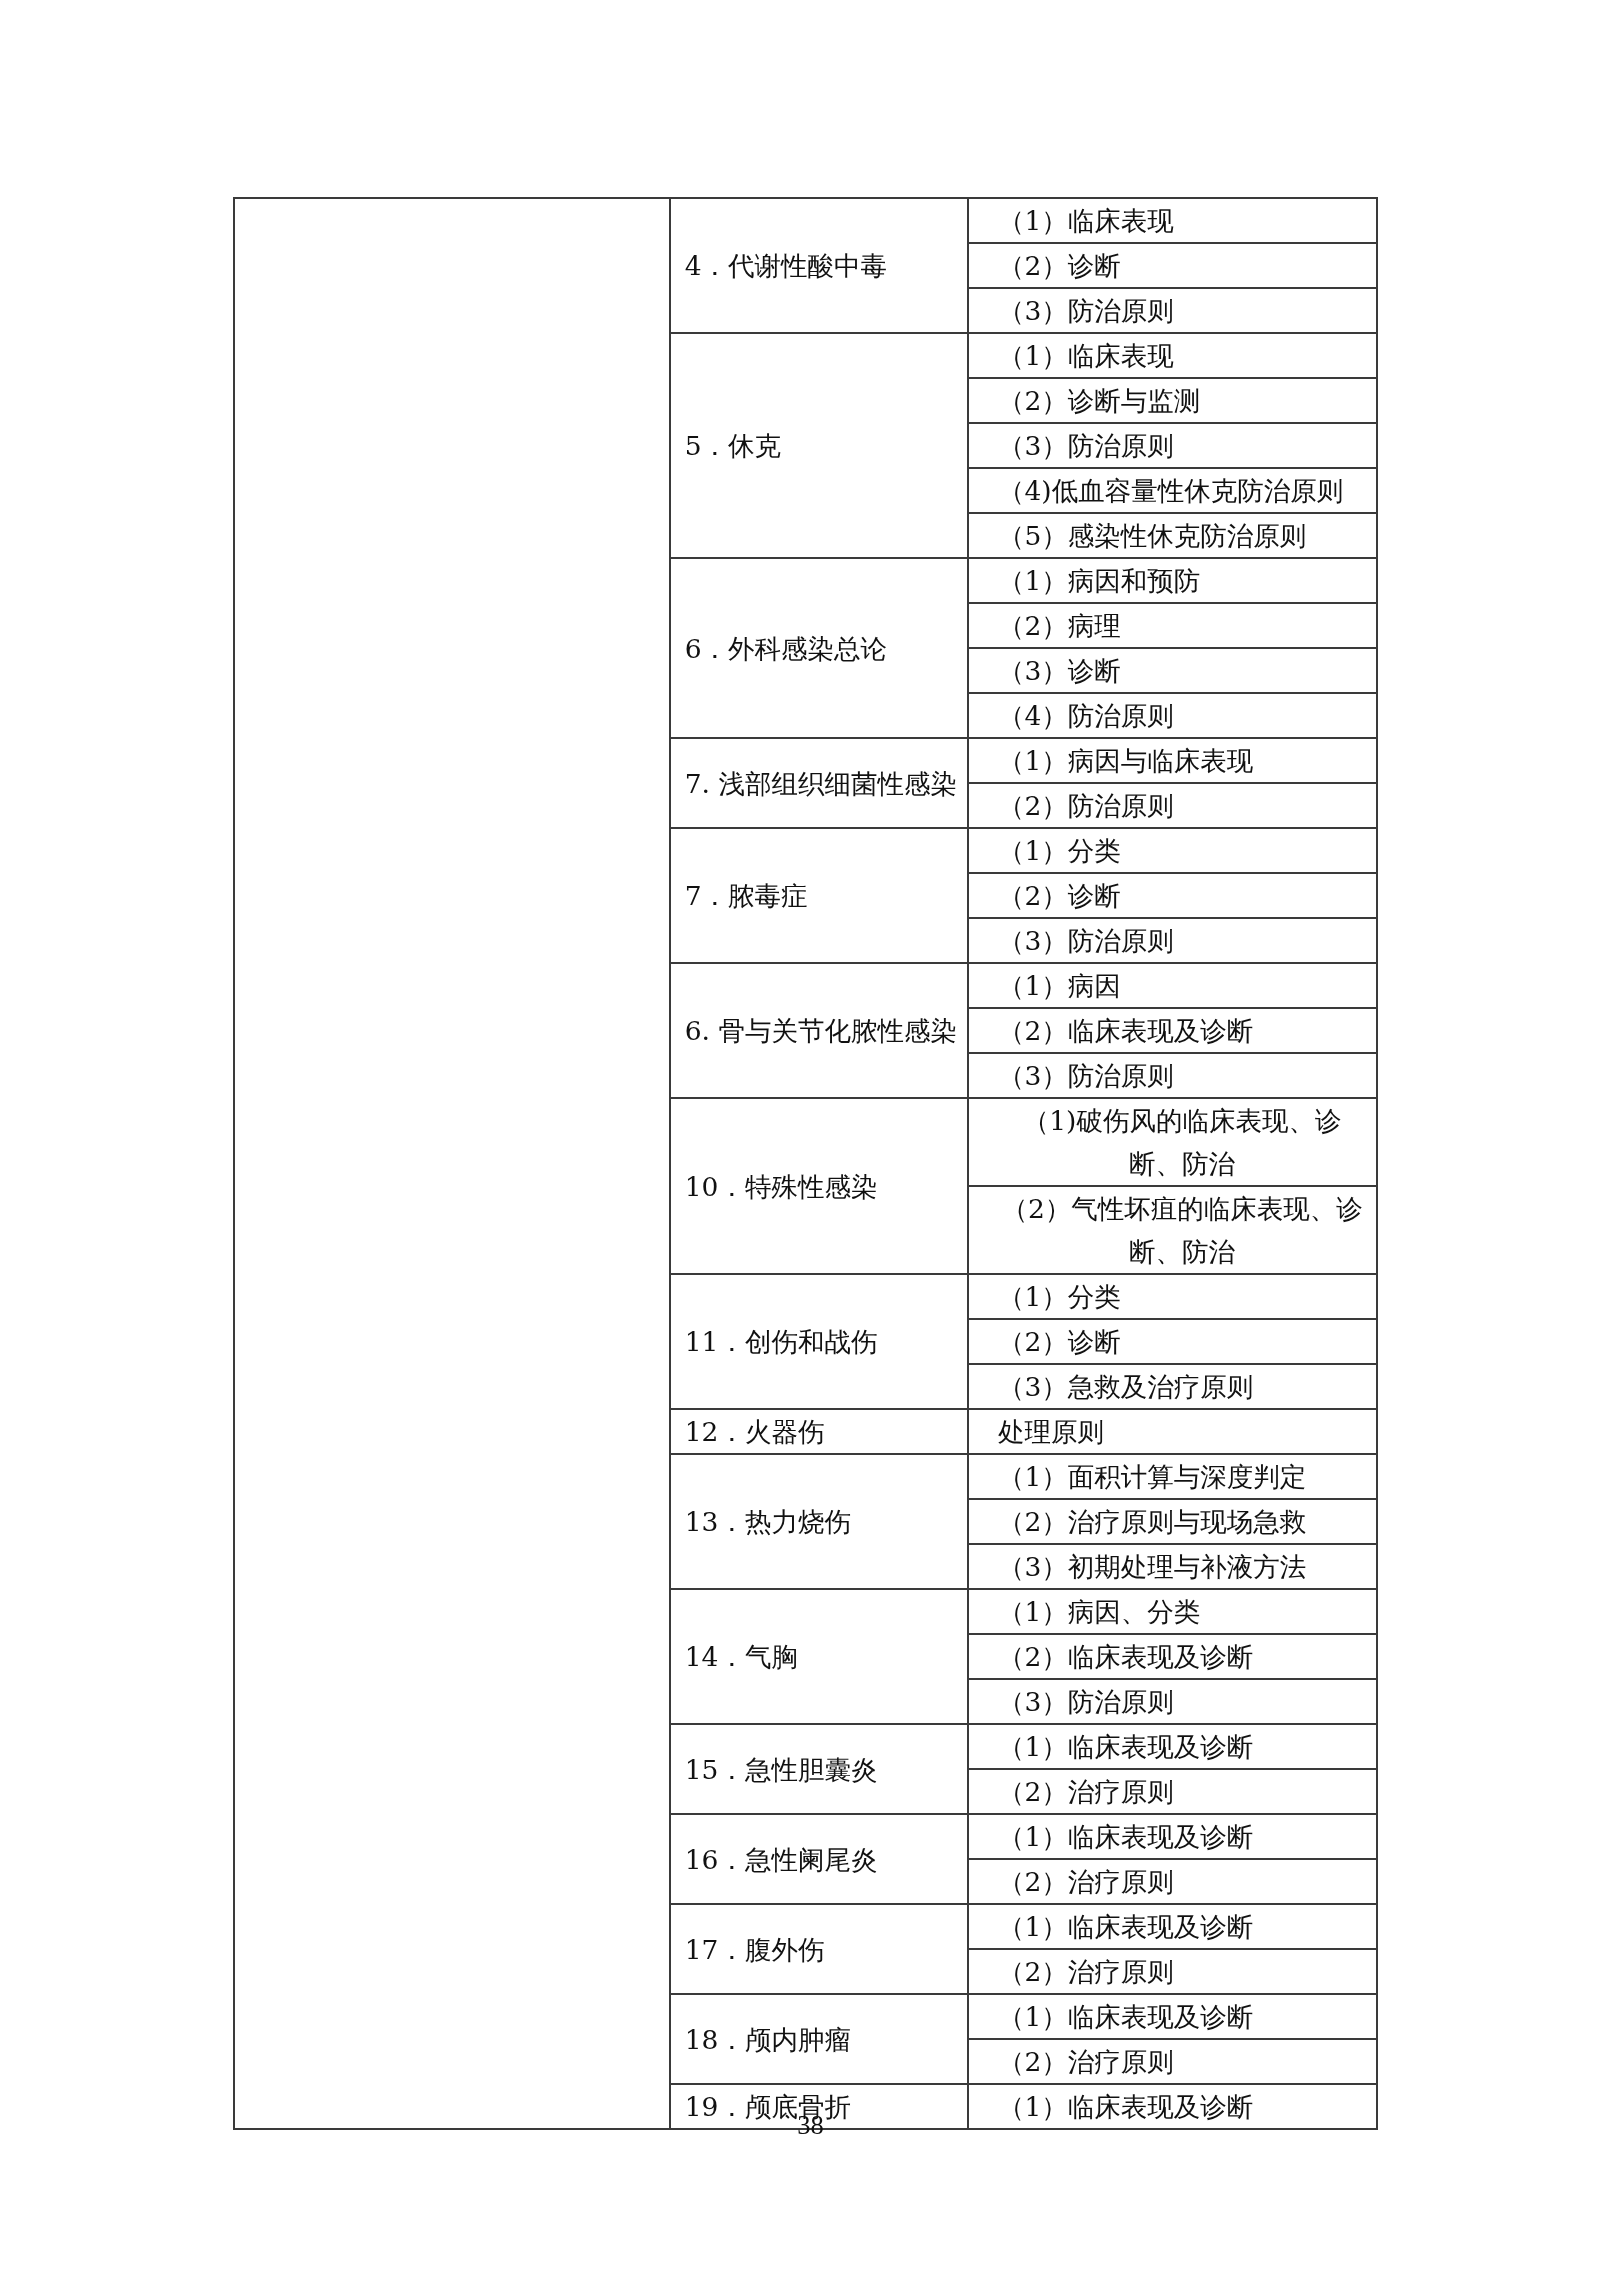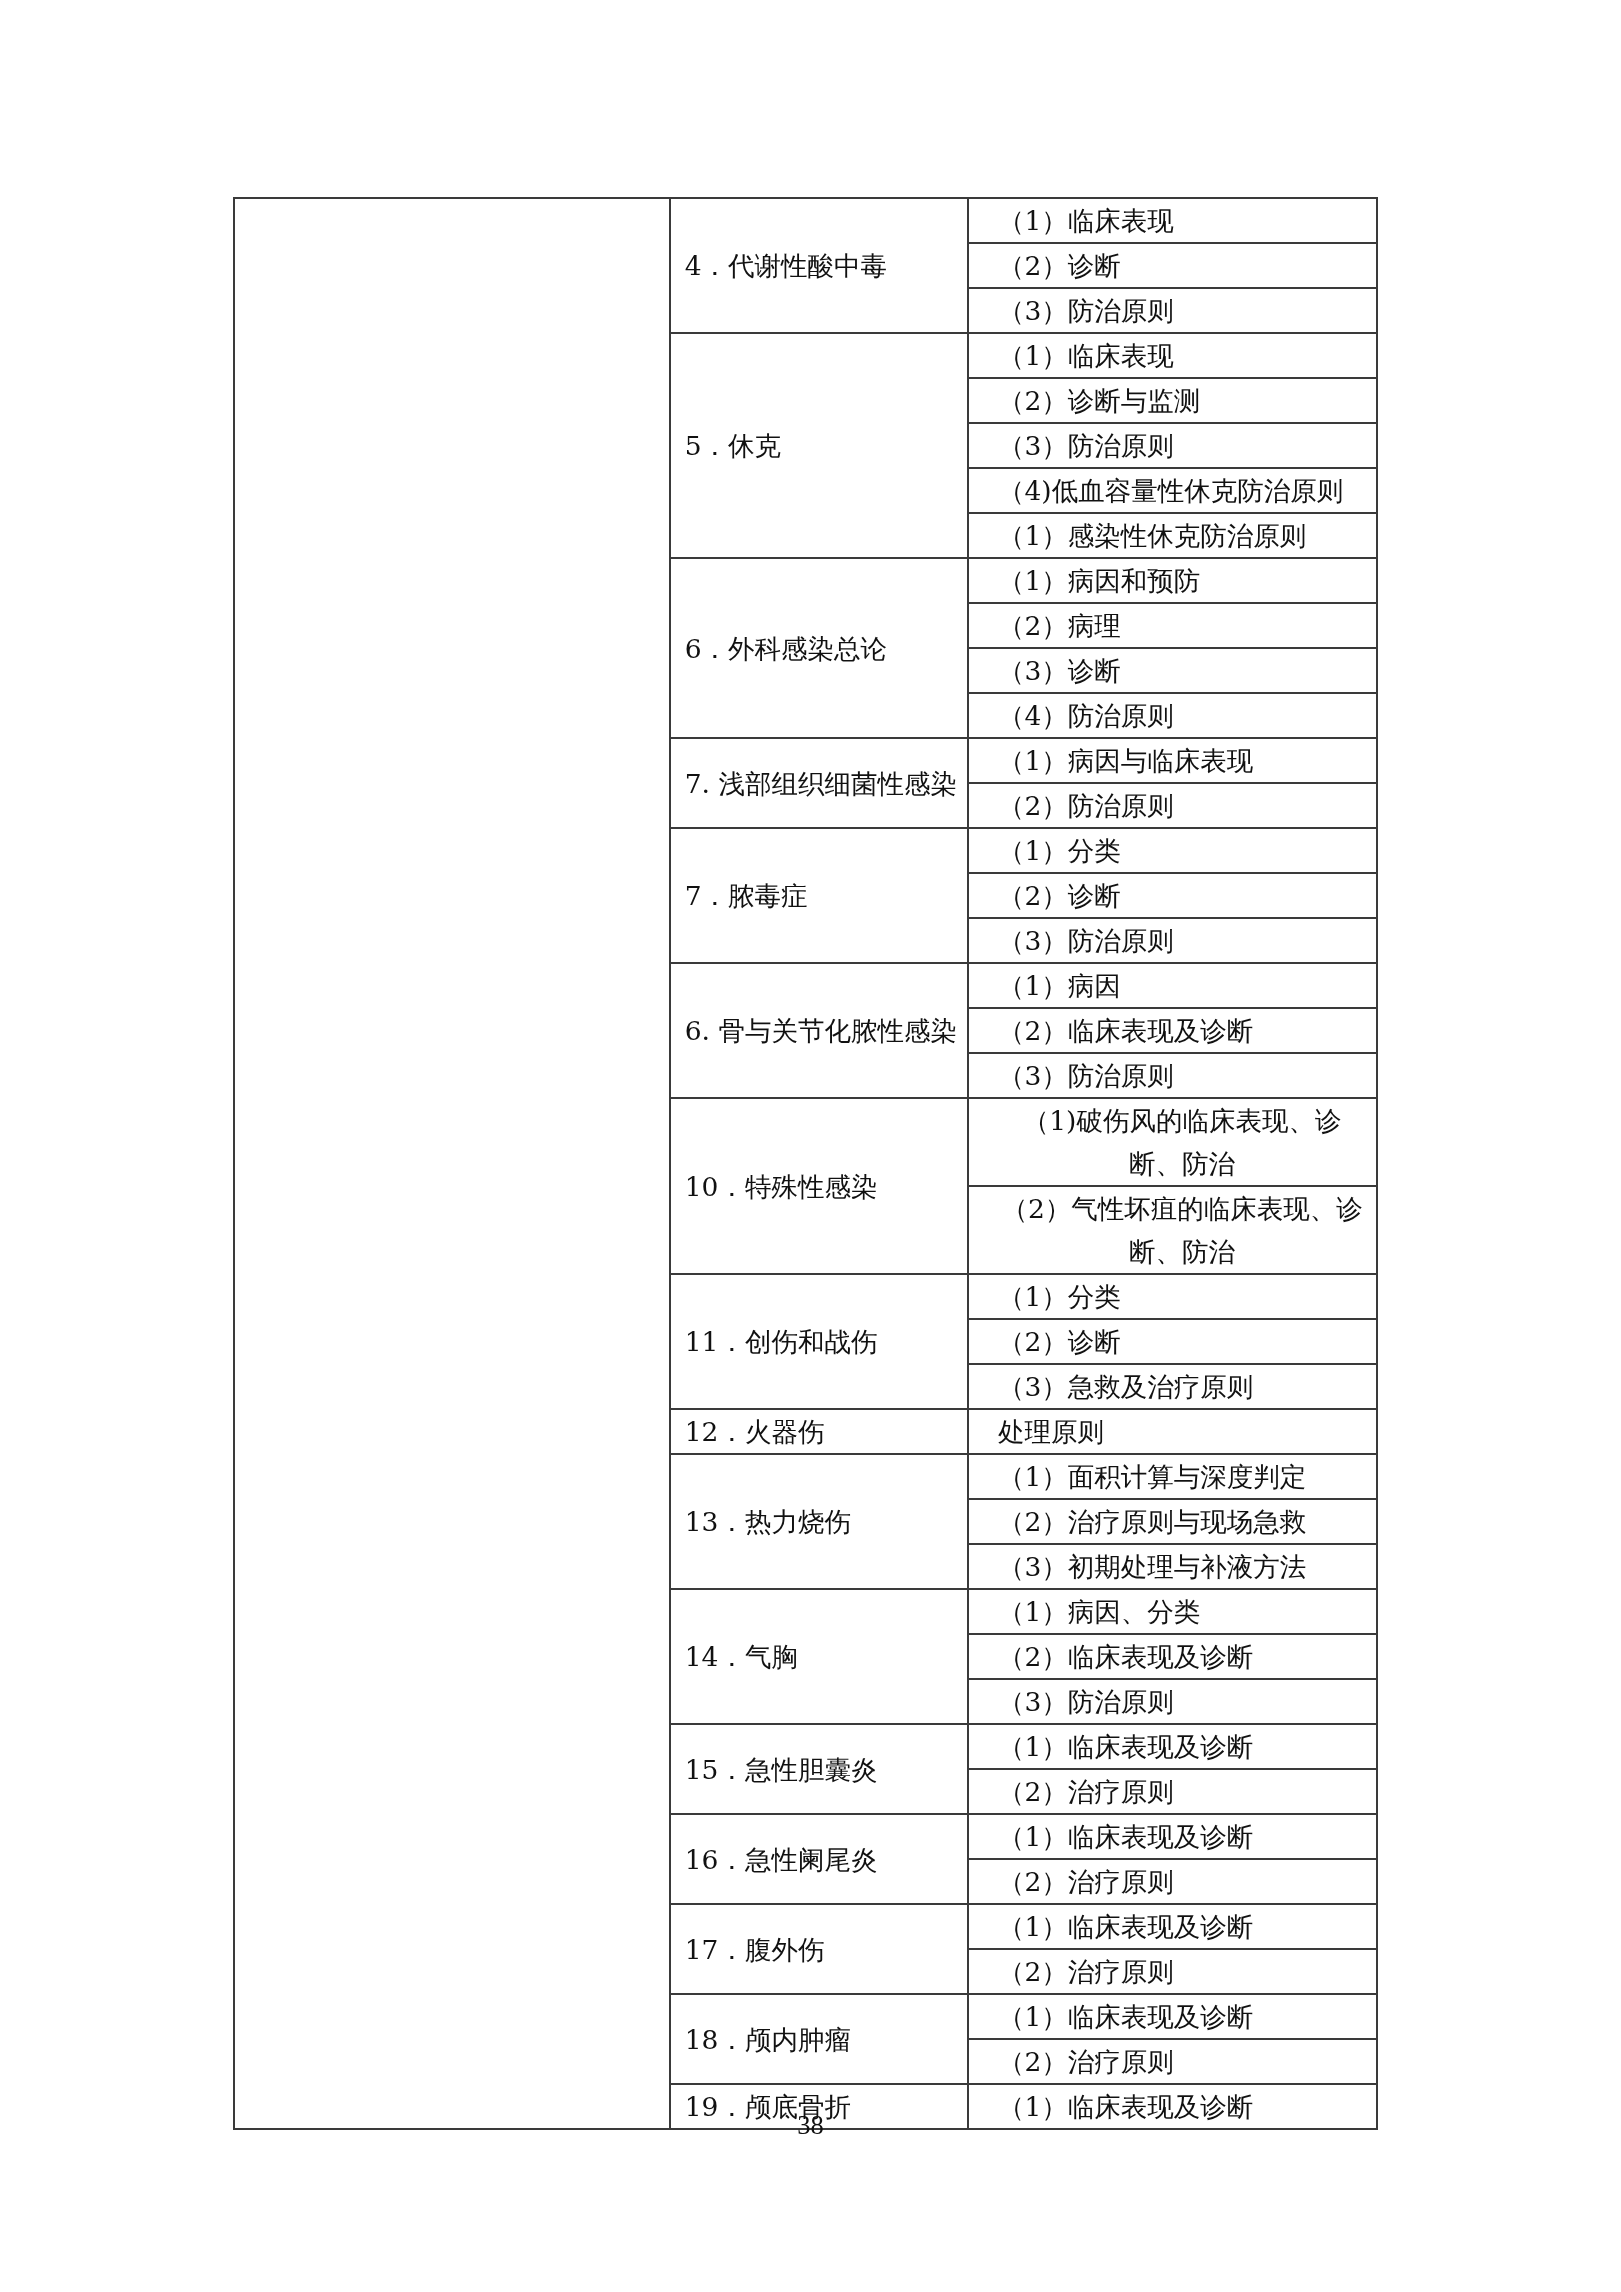--- a/index.html
+++ b/index.html
@@ -44,21 +44,21 @@
       <tr>
         <td class="sub">（2）诊断与监测</td>
       </tr>
       <tr>
         <td class="sub">（3）防治原则</td>
       </tr>
       <tr>
         <td class="sub">（4)低血容量性休克防治原则</td>
       </tr>
       <tr>
-        <td class="sub">（1）感染性休克防治原则</td>
+        <td class="sub">（5）感染性休克防治原则</td>
       </tr>
       <tr>
         <td class="topic" rowspan="4">6．外科感染总论</td>
         <td class="sub">（1）病因和预防</td>
       </tr>
       <tr>
         <td class="sub">（2）病理</td>
       </tr>
       <tr>
         <td class="sub">（3）诊断</td>

